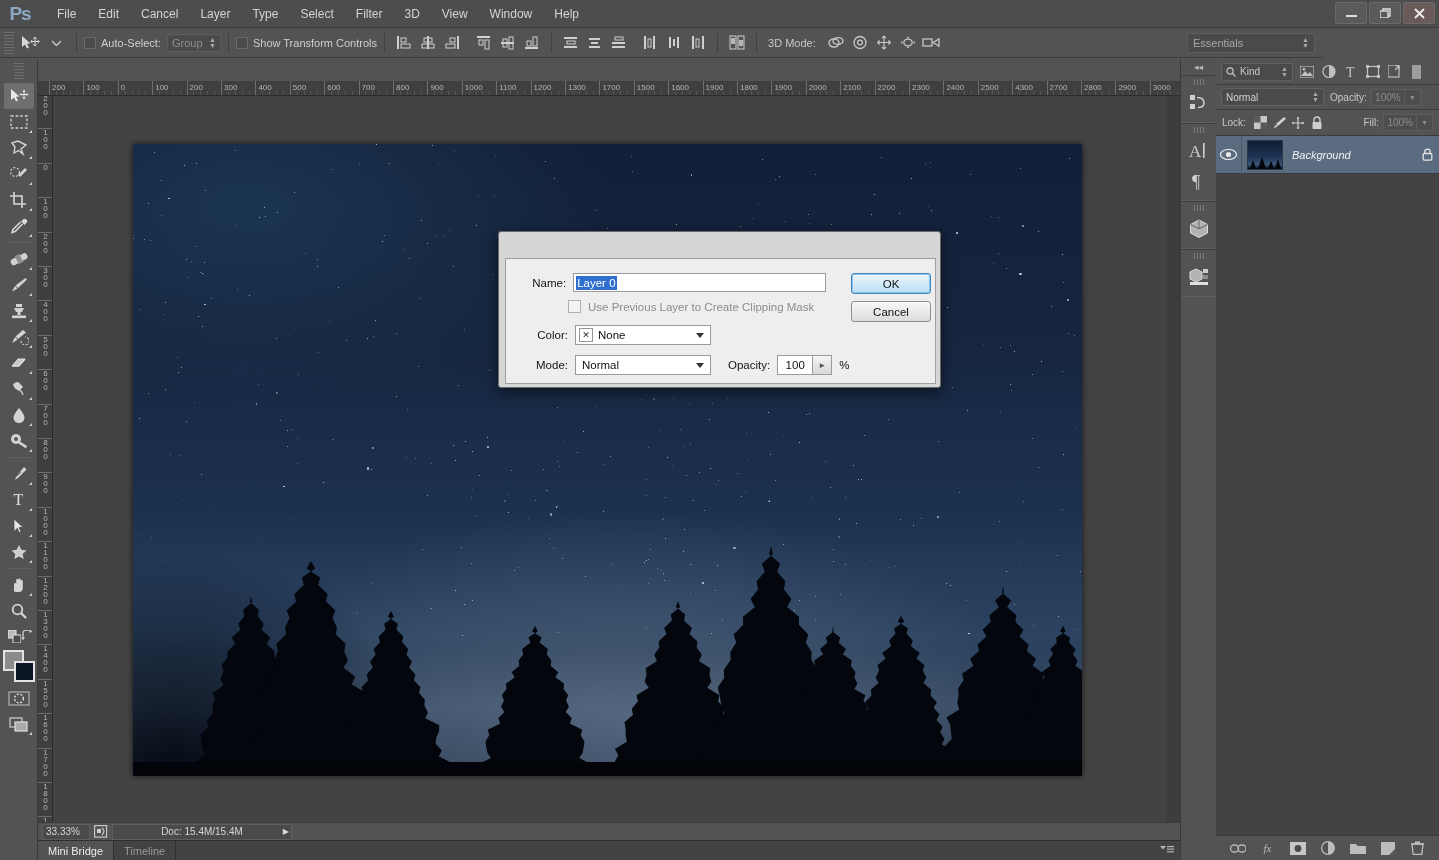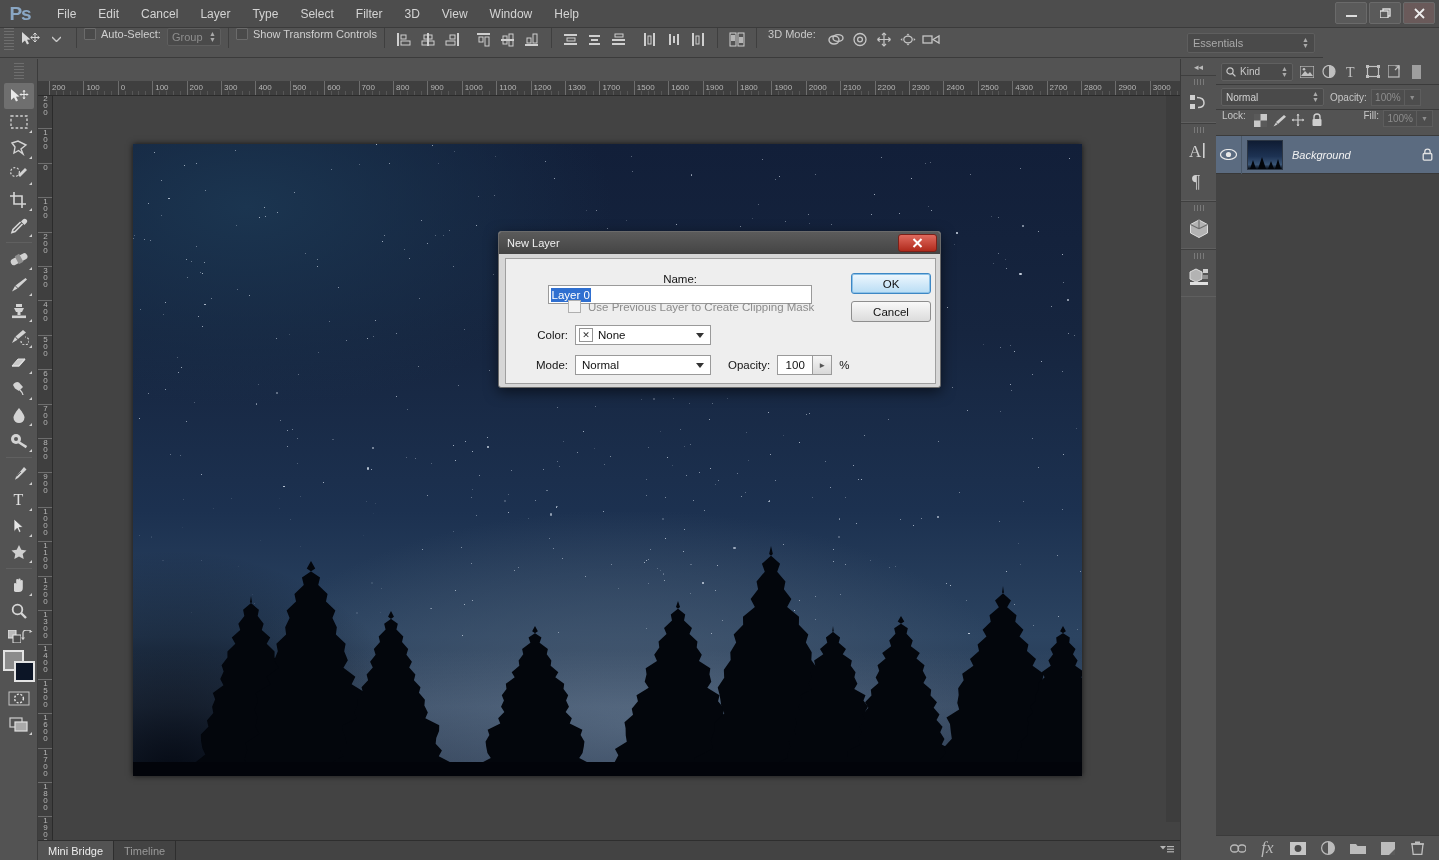--- a/index.html
+++ b/index.html
@@ -16,21 +16,21 @@
   .menu { display:flex; align-items:center; height:28px; margin-left:6px; }
   .menu-item { color:#d4d4d4; font-size:12px; padding:5px 11px; cursor:default; }
   .wincontrols { position:absolute; right:4px; top:2px; display:flex; gap:2px; }
   .wc { width:32px; height:22px; background:#5a5a5a; border:1px solid #6a6a6a;
     display:flex; align-items:center; justify-content:center; color:#ddd; font-size:11px;
     border-radius:2px; }
   .wc.close { background:#6a5a5a; }
 
   
   .optbar { position:absolute; left:0; top:28px; width:1323px; height:30px;
-    background:#535353; border-bottom:1px solid #3b3b3b; display:flex; }
+    background:#535353; border-bottom:1px solid #3b3b3b; display:flex; align-items:center; }
   .grip { width:10px; height:22px; margin:0 3px 0 4px;
     background:repeating-linear-gradient(to bottom,#6e6e6e 0 1px,transparent 1px 3px); }
   .opt-tool { width:26px; height:22px; display:flex; align-items:center; justify-content:center; }
   .opt-sep { width:1px; height:20px; background:#3f3f3f; margin:0 7px; }
   .cbx { width:12px; height:12px; background:#4a4a4a; border:1px solid #6b6b6b; border-radius:1px; }
   .opt-label { color:#cfcfcf; font-size:11px; margin-left:5px; }
   .opt-select { height:18px; min-width:54px; background:#4a4a4a; border:1px solid #5e5e5e;
     color:#8e8e8e; font-size:11px; padding:1px 4px; display:flex; align-items:center;
     justify-content:space-between; margin-left:6px; border-radius:2px; }
   .arrows { font-size:7px; line-height:6px; color:#aaa; }
@@ -128,21 +128,21 @@
   .modesel { width:103px; height:18px; background:#4a4a4a; border:1px solid #606060;
     border-radius:2px; color:#d2d2d2; font-size:10px; display:flex;
     align-items:center; justify-content:space-between; padding:0 4px; }
   .mlabel { color:#c7c7c7; font-size:10px; margin-left:6px; }
   .numbox { width:34px; height:17px; background:#4d4d4d; border:1px solid #5d5d5d;
     color:#8d8d8d; font-size:10px; display:flex; align-items:center;
     justify-content:flex-end; padding-right:3px; margin-left:4px; }
   .numarrow { width:16px; height:17px; background:#4d4d4d; border:1px solid #5d5d5d;
     border-left:none; color:#8d8d8d; font-size:7px; display:flex;
     align-items:center; justify-content:center; }
-  .lockrow { height:26px; background:#535353; display:flex; 
+  .lockrow { height:26px; background:#535353; display:flex; align-items:center;
     padding:0 6px; border-bottom:1px solid #3b3b3b; }
   .lock-ico { width:19px; height:20px; display:flex; align-items:center; justify-content:center; }
   .layer-list { background:#434343; }
   .layer-row { height:38px; background:#5b6b80; display:flex; align-items:center;
     border-bottom:1px solid #383838; }
   .eye-cell { width:26px; height:38px; display:flex; align-items:center; justify-content:center;
     border-right:1px solid #4a5868; }
   .thumb { width:36px; height:30px; margin-left:5px; border:1px solid #2c3644;
     overflow:hidden; position:relative; }
   .layer-name { flex:1; color:#f2f2f2; font-size:11px; font-style:italic; margin-left:9px; }
@@ -1500,21 +1500,21 @@
     </div>
 
     <div class="panel-footer">
       <div class="pf-ico">
         <svg width="17" height="11">
             <rect x="0.6" y="2" width="8" height="7" rx="3.5" fill="none" stroke="#b9b9b9" stroke-width="1.3"></rect>
             <rect x="8" y="2" width="8" height="7" rx="3.5" fill="none" stroke="#b9b9b9" stroke-width="1.3"></rect>
           </svg>
       </div>
       <div class="pf-ico">
-        <span style="color:#b9b9b9;font-size:17px;font-style:italic;font-family:'Liberation Serif',serif;">fx</span>
+        <span style="color:#b9b9b9;font-size:11px;font-style:italic;font-family:'Liberation Serif',serif;">fx</span>
       </div>
       <div class="pf-ico">
         <svg width="16" height="13">
             <rect x="0" y="0" width="16" height="13" fill="#c6c6c6"></rect>
             <circle cx="8" cy="6.5" r="3.4" fill="#4a4a4a"></circle>
           </svg>
       </div>
       <div class="pf-ico">
         <svg width="14" height="14">
             <circle cx="7" cy="7" r="6.4" fill="none" stroke="#bcbcbc" stroke-width="1.2"></circle>
@@ -1535,50 +1535,56 @@
       <div class="pf-ico">
         <svg width="13" height="14">
             <path d="M1 3 h11 l-1.2 10.5 h-8.6 Z" fill="none" stroke="#bfbfbf" stroke-width="1.3"></path>
             <rect x="4" y="0.5" width="5" height="2" fill="#bfbfbf"></rect>
             <path d="M0 3 h13" stroke="#bfbfbf" stroke-width="1.3"></path>
           </svg>
       </div>
     </div>
   </div>
 
+  <div class="statusbar">
+    <div class="zoomfield">33.33%</div>
+    <div class="statico">
+      <svg width="14" height="13">
+          <rect x="0.6" y="0.6" width="12" height="11.5" fill="none" stroke="#cfcfcf" stroke-width="1.1"></rect>
+          <path d="M3 4 h4 v4 h-4 Z" fill="#cfcfcf"></path>
+          <path d="M8 3 q4 3 0 7" fill="none" stroke="#cfcfcf" stroke-width="1.1"></path>
+        </svg>
+    </div>
+    <div class="docinfo">
+      <span>Doc: 15.4M/15.4M</span>
+      <span class="docarrow">▶</span>
+    </div>
+  </div>
 
   <div class="bottombar">
     <div class="btab active">
       <span>Mini Bridge</span>
     </div>
     <div class="btab">
       <span>Timeline</span>
     </div>
     <div class="bmenu">
       <svg width="14" height="9">
           <path d="M0 1 L6 1 L3 4.5 Z" fill="#b5b5b5"></path>
           <rect x="7" y="1" width="7" height="1.2" fill="#b5b5b5"></rect>
           <rect x="7" y="3.6" width="7" height="1.2" fill="#b5b5b5"></rect>
           <rect x="7" y="6.2" width="7" height="1.2" fill="#b5b5b5"></rect>
         </svg>
     </div>
   </div>
 
   <div class="dialog">
-    <div class="dlg-title">
-      <span>New Layer</span>
-      <div class="dlg-close">
-        <svg width="11" height="10">
-            <path d="M1.5 1 L9.5 9 M9.5 1 L1.5 9" stroke="#fff" stroke-width="2"></path>
-          </svg>
-      </div>
-    </div>
     <div class="dlg-body">
 
-      <div class="dlg-row" style="left:20px; top:14px; width:300px;flex-direction:column;">
+      <div class="dlg-row" style="left:20px; top:14px; width:300px;">
         <span class="dlg-lab" style="width:42px;">Name:</span>
         <div class="name-input" style="margin-left:7px;">
           <span class="name-sel">Layer 0</span>
         </div>
       </div>
 
       <div class="dlg-row" style="left:62px; top:41px;">
         <div class="dlg-cbx"></div>
         <span style="color:#8c8c8c; font-size:11.5px; margin-left:7px;">Use Previous Layer to Create Clipping Mask</span>
       </div>

